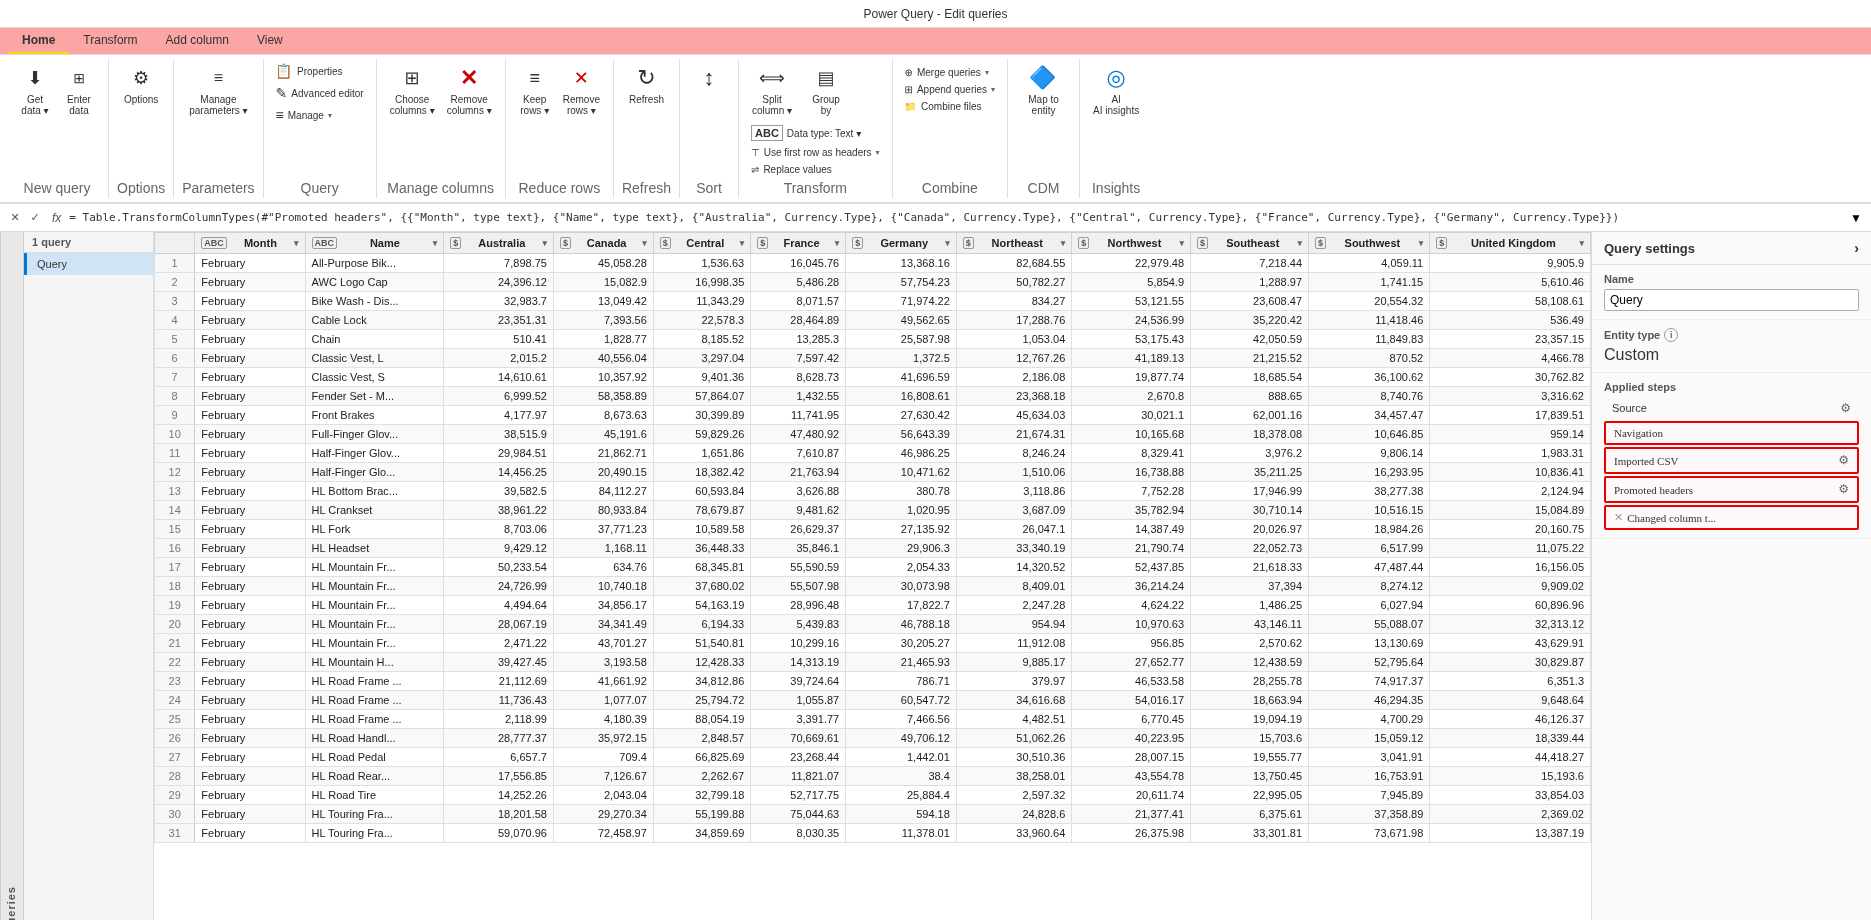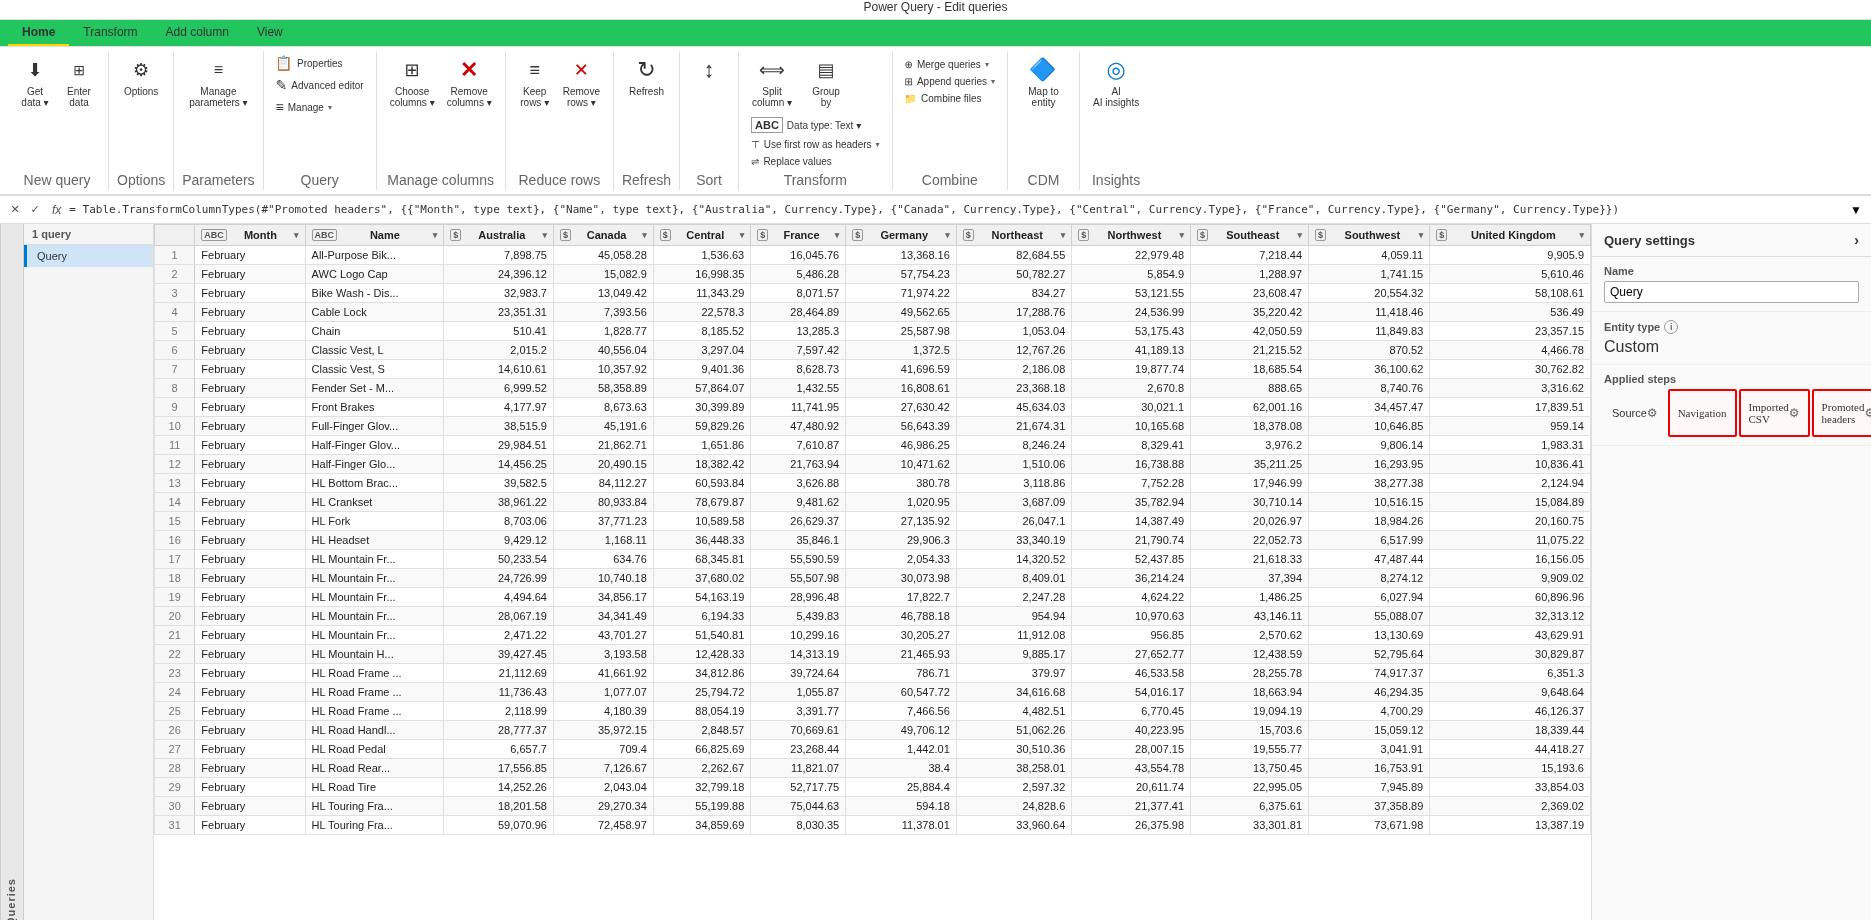--- a/index.html
+++ b/index.html
@@ -1,33 +1,33 @@
 <!DOCTYPE html>
 <html><head>
   <meta charset="utf-8">
   <style>
     * { box-sizing: border-box; margin: 0; padding: 0; }
     body { font-family: 'Segoe UI', Arial, sans-serif; font-size: 12px; background: #f0f0f0; overflow: hidden; width: 1871px; height: 920px; }
 
     
     .title-bar {
-      height: 20px;
+      height: 28px;
       background: #fff;
       display: flex;
-      align-items: flex-start;
+      align-items: center;
       justify-content: center;
       font-size: 12px;
       color: #333;
       border-bottom: 1px solid #ddd;
     }
 
     
     .ribbon-tabs {
       display: flex;
-      background: #22c55e;
+      background: #fca5a5;
       border-bottom: 1px solid #ddd;
       padding-left: 8px;
     }
     .ribbon-tab {
       padding: 5px 14px;
       font-size: 12px;
       cursor: pointer;
       border-bottom: 2px solid transparent;
       color: #333;
     }
@@ -249,21 +249,21 @@
       font-weight: 600;
       color: #555;
       margin-bottom: 4px;
     }
     .right-panel-value {
       font-size: 16px;
       color: #333;
     }
     .applied-steps-list {
       display: flex;
-      flex-direction: row;
+      flex-direction: column;
       gap: 2px;
     }
     .applied-step {
       display: flex;
       align-items: center;
       padding: 4px 8px;
       font-size: 11px;
       cursor: pointer;
       border-radius: 2px;
       color: #333;

